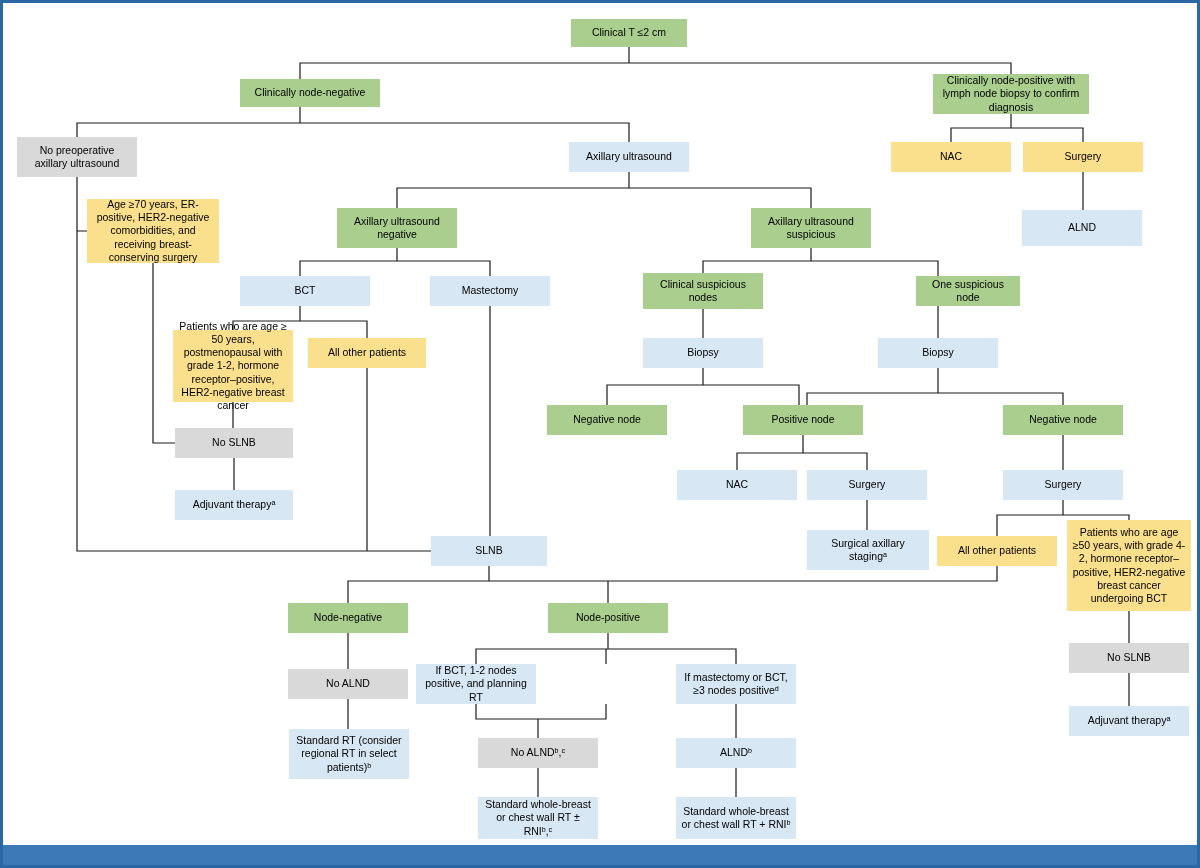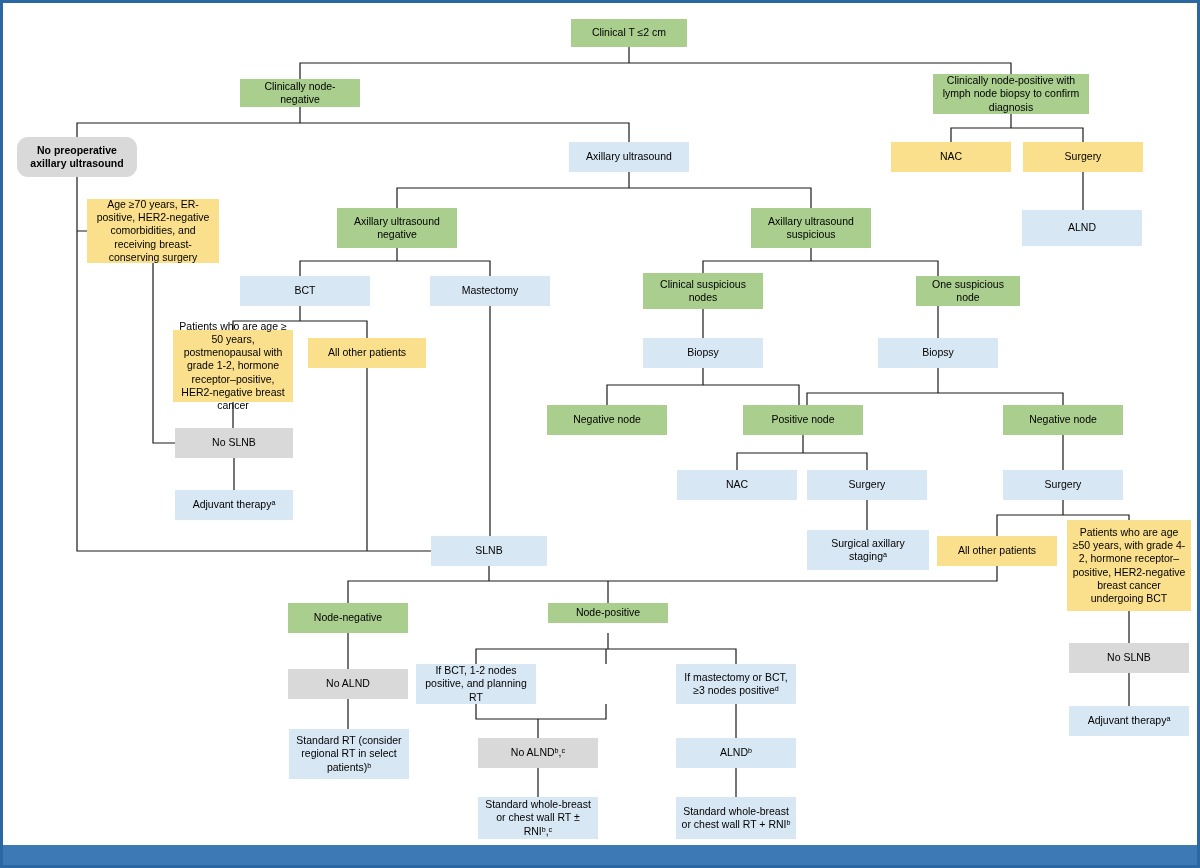--- a/index.html
+++ b/index.html
@@ -25,21 +25,21 @@
     text-align: center;
     font-size: 10.5px;
     line-height: 1.25;
     color: #000000;
     padding: 2px 5px;
   }
   .green  { background: #a9ce8e; font-weight: normal; }
   .blue   { background: #d8e7f4; }
   .yellow { background: #fadf8d; }
   .gray   { background: #d9d9d9; }
-  .bold   { font-weight: bold; border-radius: 11px; }
+  .bold   { font-weight: normal; }
   .bottom-bar {
     position: absolute;
     left: 0; right: 0; bottom: 0;
     height: 20px;
     background: #3d7ab5;
   }
 </style>
 </head>
 <body>
 
@@ -76,21 +76,21 @@
       M345 696 V726
       M473 701 V716 H603 V701 M535 716 V735
       M733 701 V735
       M535 765 V794
       M733 765 V794
       M1126 608 V640
       M1126 670 V703"></path>
   </svg>
 
   <div class="node green" style="left:568px;top:16px;width:116px;height:28px">Clinical T ≤2 cm</div>
-  <div class="node green" style="left:237px;top:76px;width:120px;height:28px">Clinically node-negative</div>
+  <div class="node green" style="left:237px;top:76px;width:140px;height:28px">Clinically node-negative</div>
   <div class="node green" style="left:930px;top:71px;width:156px;height:40px">Clinically node-positive with lymph node biopsy to confirm diagnosis</div>
 
   <div class="node gray bold" style="left:14px;top:134px;width:120px;height:40px">No preoperative axillary ultrasound</div>
   <div class="node blue" style="left:566px;top:139px;width:120px;height:30px">Axillary ultrasound</div>
   <div class="node yellow" style="left:888px;top:139px;width:120px;height:30px">NAC</div>
   <div class="node yellow" style="left:1020px;top:139px;width:120px;height:30px">Surgery</div>
   <div class="node blue" style="left:1019px;top:207px;width:120px;height:36px">ALND</div>
 
   <div class="node yellow" style="left:84px;top:196px;width:132px;height:64px">Age ≥70 years, ER-positive, HER2-negative comorbidities, and receiving breast-conserving surgery</div>
   <div class="node green" style="left:334px;top:205px;width:120px;height:40px">Axillary ultrasound negative</div>
@@ -115,21 +115,21 @@
   <div class="node blue" style="left:804px;top:467px;width:120px;height:30px">Surgery</div>
   <div class="node blue" style="left:1000px;top:467px;width:120px;height:30px">Surgery</div>
   <div class="node blue" style="left:172px;top:487px;width:118px;height:30px">Adjuvant therapyᵃ</div>
 
   <div class="node blue" style="left:804px;top:527px;width:122px;height:40px">Surgical axillary stagingᵃ</div>
   <div class="node blue" style="left:428px;top:533px;width:116px;height:30px">SLNB</div>
   <div class="node yellow" style="left:934px;top:533px;width:120px;height:30px">All other patients</div>
   <div class="node yellow" style="left:1064px;top:517px;width:124px;height:91px">Patients who are age ≥50 years, with grade 4-2, hormone receptor–positive, HER2-negative breast cancer undergoing BCT</div>
 
   <div class="node green" style="left:285px;top:600px;width:120px;height:30px">Node-negative</div>
-  <div class="node green" style="left:545px;top:600px;width:120px;height:20px">Node-positive</div>
+  <div class="node green" style="left:545px;top:600px;width:120px;height:30px">Node-positive</div>
 
   <div class="node gray" style="left:285px;top:666px;width:120px;height:30px">No ALND</div>
   <div class="node blue" style="left:413px;top:661px;width:120px;height:40px">If BCT, 1-2 nodes positive, and planning RT</div>
   <div class="node blue" style="left:673px;top:661px;width:120px;height:40px">If mastectomy or BCT, ≥3 nodes positiveᵈ</div>
   <div class="node gray" style="left:1066px;top:640px;width:120px;height:30px">No SLNB</div>
 
   <div class="node blue" style="left:286px;top:726px;width:120px;height:50px">Standard RT (consider regional RT in select patients)ᵇ</div>
   <div class="node gray" style="left:475px;top:735px;width:120px;height:30px">No ALNDᵇ,ᶜ</div>
   <div class="node blue" style="left:673px;top:735px;width:120px;height:30px">ALNDᵇ</div>
   <div class="node blue" style="left:1066px;top:703px;width:120px;height:30px">Adjuvant therapyᵃ</div>

